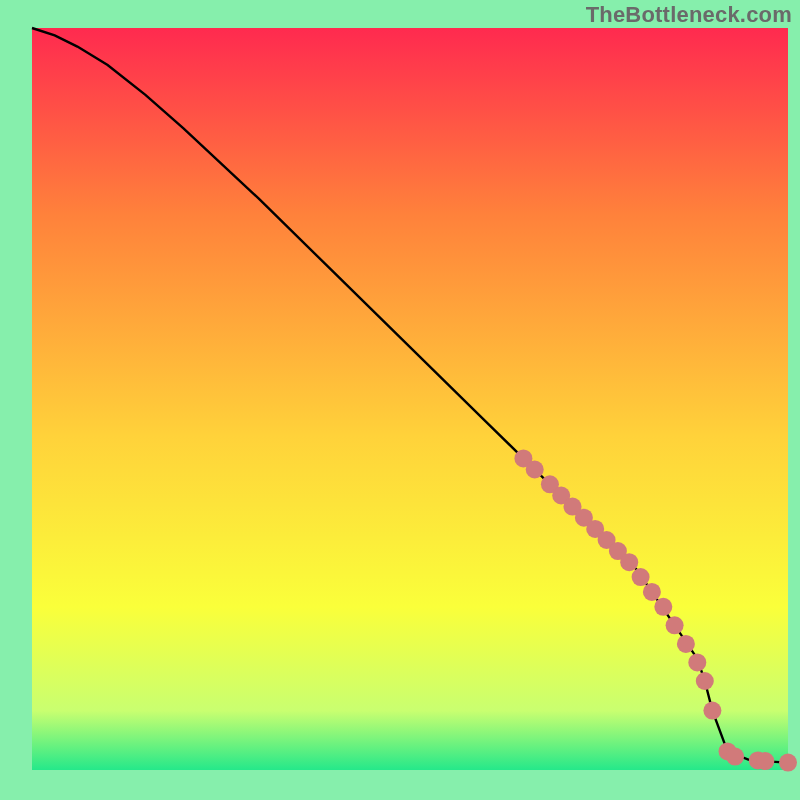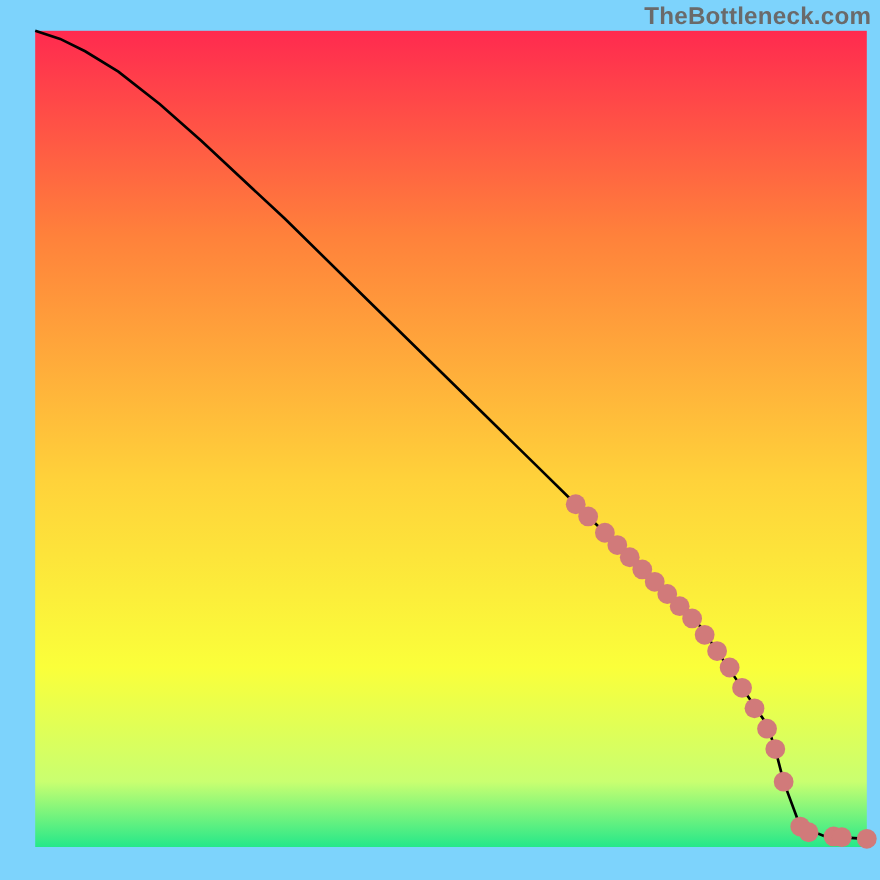--- a/index.html
+++ b/index.html
@@ -9,21 +9,21 @@
     height: 800px;
     background: #000;
     overflow: hidden;
   }
   .frame {
     position: absolute;
     left: 0;
     top: 0;
     width: 800px;
     height: 800px;
-    background: #7dd3fc;
+    background: #86efac;
   }
   .watermark {
     position: absolute;
     top: 2px;
     right: 8px;
     font-family: Arial, Helvetica, sans-serif;
     font-size: 22px;
     font-weight: 600;
     color: #6a6a6a;
     letter-spacing: 0.2px;

